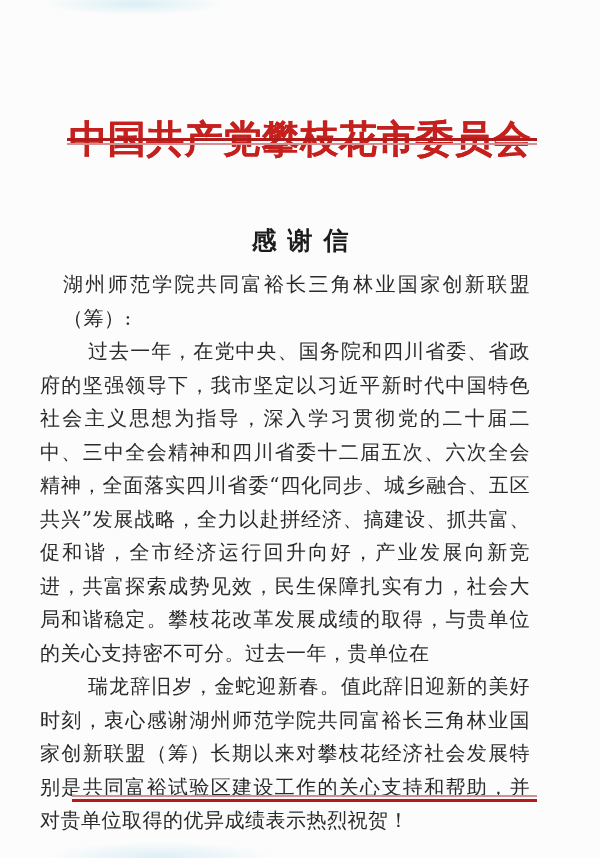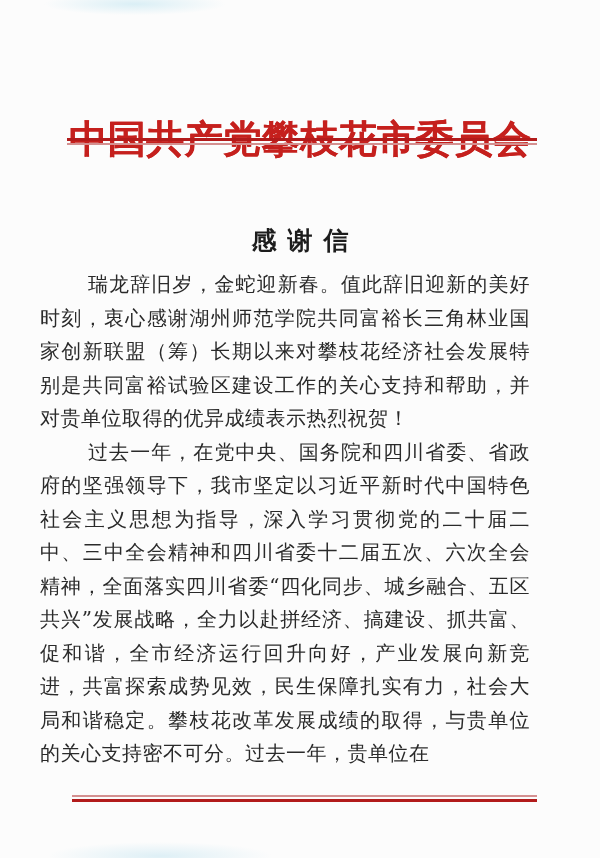--- a/index.html
+++ b/index.html
@@ -98,22 +98,23 @@
   <div class="org-name">中国共产党攀枝花市委员会</div>
 
   <div class="head-rule">
     <div class="rule-thick"></div>
     <div class="rule-thin"></div>
   </div>
 
   <div class="letter-title">感谢信</div>
 
   <div class="letter-body">
+    <p class="salutation">湖州师范学院共同富裕长三角林业国家创新联盟（筹）:</p>
+    <p class="para">过去一年，在党中央、国务院和四川省委、省政府的坚强领导下，我市坚定以习近平新时代中国特色社会主义思想为指导，深入学习贯彻党的二十届二中、三中全会精神和四川省委十二届五次、六次全会精神，全面落实四川省委“四化同步、城乡融合、五区共兴”发展战略，全力以赴拼经济、搞建设、抓共富、促和谐，全市经济运行回升向好，产业发展向新竞进，共富探索成势见效，民生保障扎实有力，社会大局和谐稳定。攀枝花改革发展成绩的取得，与贵单位的关心支持密不可分。过去一年，贵单位在</p>
     <p class="para">瑞龙辞旧岁，金蛇迎新春。值此辞旧迎新的美好时刻，衷心感谢湖州师范学院共同富裕长三角林业国家创新联盟（筹）长期以来对攀枝花经济社会发展特别是共同富裕试验区建设工作的关心支持和帮助，并对贵单位取得的优异成绩表示热烈祝贺！</p>
-    <p class="para">过去一年，在党中央、国务院和四川省委、省政府的坚强领导下，我市坚定以习近平新时代中国特色社会主义思想为指导，深入学习贯彻党的二十届二中、三中全会精神和四川省委十二届五次、六次全会精神，全面落实四川省委“四化同步、城乡融合、五区共兴”发展战略，全力以赴拼经济、搞建设、抓共富、促和谐，全市经济运行回升向好，产业发展向新竞进，共富探索成势见效，民生保障扎实有力，社会大局和谐稳定。攀枝花改革发展成绩的取得，与贵单位的关心支持密不可分。过去一年，贵单位在</p>
   </div>
 
   <div class="foot-rule">
     <div class="rule-thin"></div>
     <div class="rule-thick"></div>
   </div>
 
 </div>
 
 </body></html>

